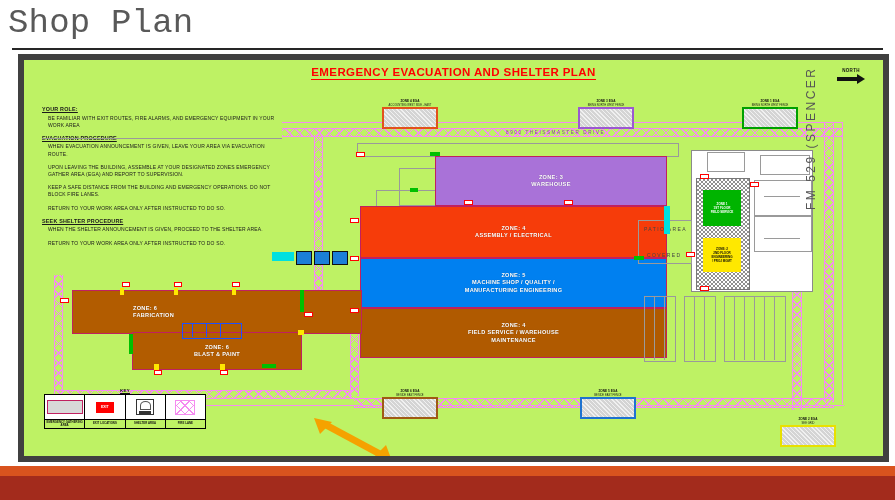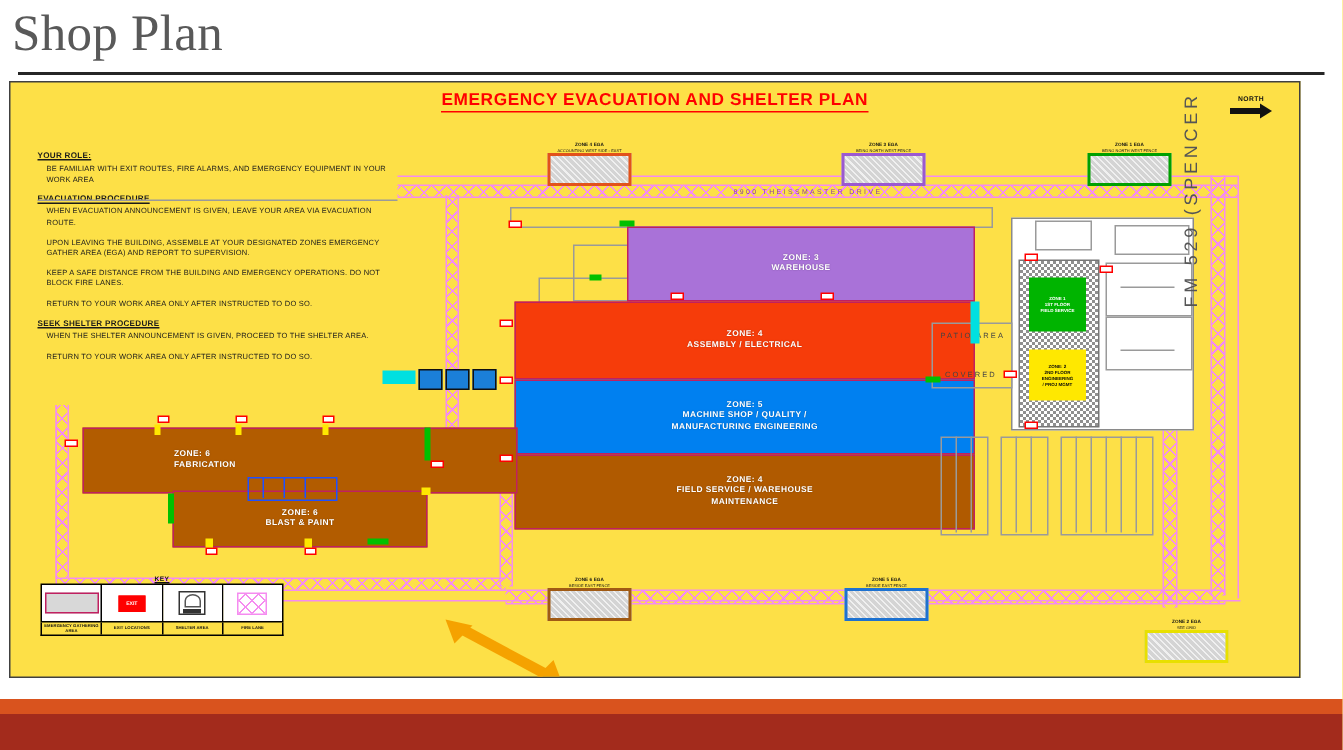--- a/index.html
+++ b/index.html
@@ -7,33 +7,33 @@
   body{
     width:895px;height:500px;background:#ffffff;overflow:hidden;
     font-family:"Liberation Sans","DejaVu Sans",sans-serif;
     position:relative;
   }
   
   #slide-title{
     position:absolute;left:8px;top:2px;
     font-size:34px;font-weight:400;color:#595959;
     letter-spacing:.2px;line-height:42px;
-    font-family:Liberation Serif, serif;
+    font-family:Liberation Mono, monospace;
   }
   #title-rule{
     position:absolute;left:12px;top:48px;width:871px;height:2px;background:#262626;
   }
   
   #bar-orange{position:absolute;left:0;top:466px;width:895px;height:10px;background:#d9531e;}
   #bar-dark{position:absolute;left:0;top:476px;width:895px;height:24px;background:#a32b1c;}
 
   
   #plan{
-    position:absolute;left:6px;top:54px;width:859px;height:396px;
-    background:#fde047;border:1px solid #404040;overflow:hidden;
+    position:absolute;left:18px;top:54px;width:859px;height:396px;
+    background:#bef264;border:6px solid #404040;overflow:hidden;
   }
   #plan-inner{position:absolute;inset:0;}
 
   
   #plan-title{
     position:absolute;left:0;top:6px;width:859px;text-align:center;
     color:#ff0000;font-weight:bold;font-size:11.5px;letter-spacing:.4px;
   }
   #plan-title span{border-bottom:1.5px solid #ff0000;padding-bottom:1px;}
 

